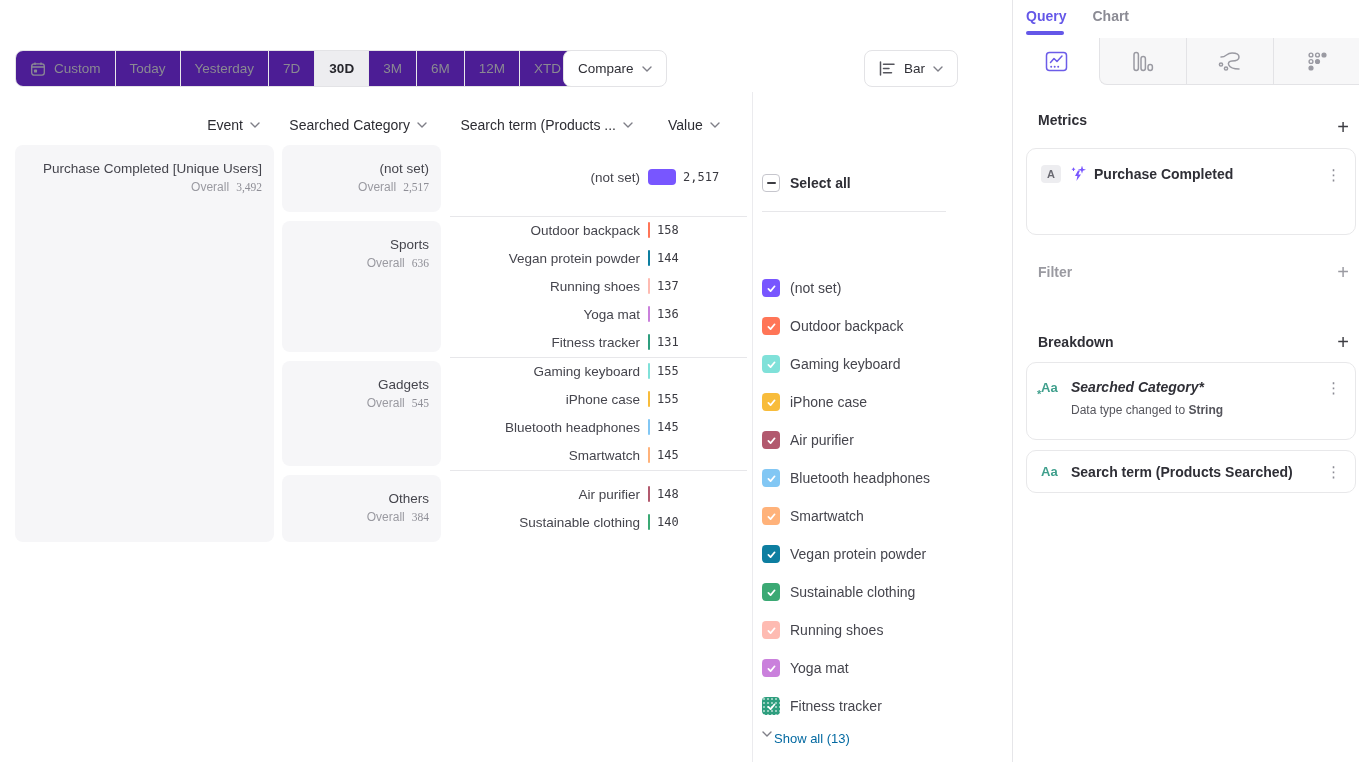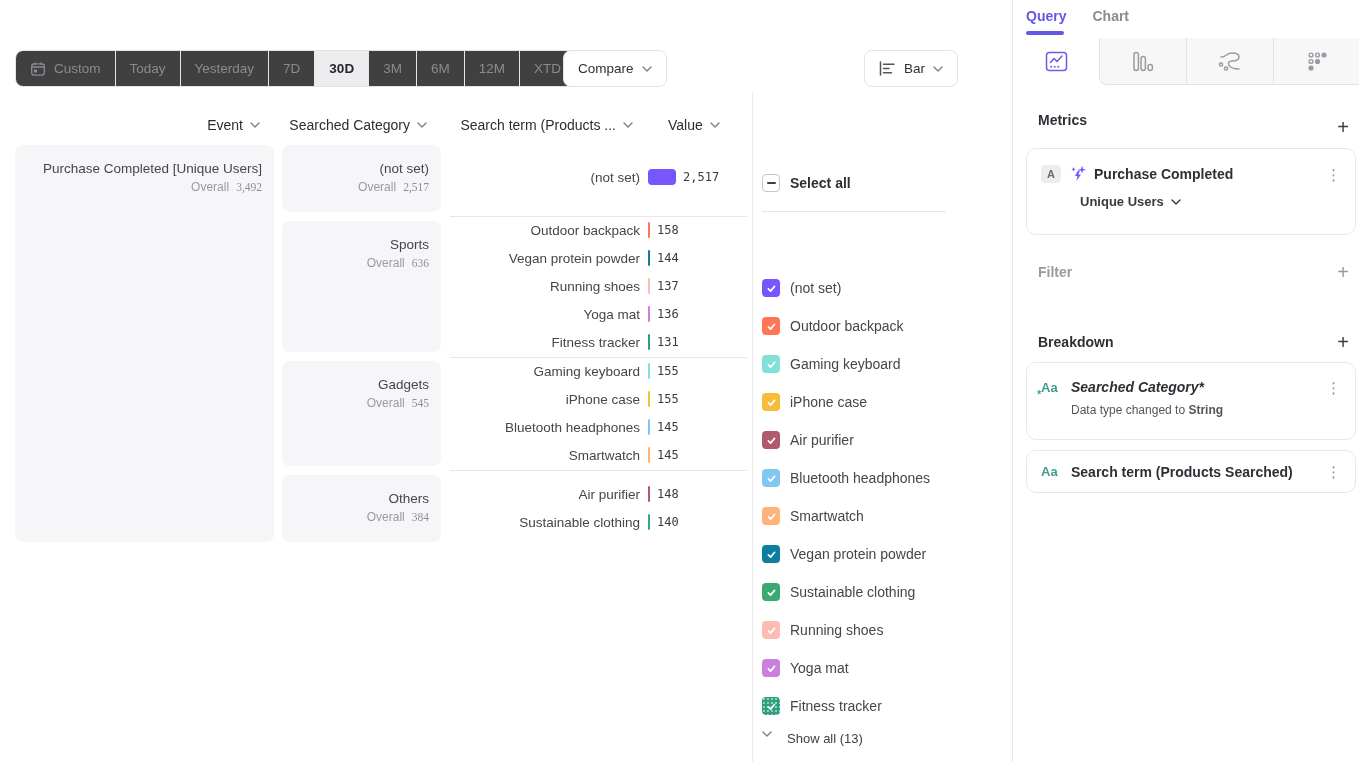--- a/index.html
+++ b/index.html
@@ -5,21 +5,21 @@
   html,body{margin:0;padding:0;background:#fff;}
   .screen{position:relative;width:1359px;height:762px;background:#fff;overflow:hidden;
           font-family:"Liberation Sans",sans-serif;color:#2f2f36;}
   .abs{position:absolute;}
   svg{display:block;}
 
   
   .datebar{left:15px;top:50px;height:35px;display:flex;align-items:stretch;
            border:1px solid #e3e3e6;border-radius:8px;overflow:hidden;background:#fff;}
   .seg{display:flex;align-items:center;gap:8px;padding:0 14px;font-size:13.5px;color:#8a8a92;
-       border-right:1px solid #e8e8eb;cursor:pointer;white-space:nowrap;background:#404040;}
+       border-right:1px solid #e8e8eb;cursor:pointer;white-space:nowrap;background:#4c1d95;}
   .seg:last-child{border-right:none;}
   .seg.sel{background:#ededf0;color:#26262c;font-weight:700;}
   .btn{height:35px;display:flex;align-items:center;gap:8px;padding:0 14px;border:1px solid #e3e3e6;
        border-radius:8px;font-size:13.5px;font-weight:500;color:#2f2f36;background:#fff;cursor:pointer;}
   .chev{color:#7f7f88;}
 
   
   .hcell{top:117px;display:flex;align-items:center;justify-content:flex-end;gap:7px;
          font-size:14px;font-weight:500;color:#2d2d33;cursor:pointer;white-space:nowrap;}
   .hcell.left{justify-content:flex-start;}
@@ -55,22 +55,22 @@
   .sa-dash{width:9px;height:2px;background:#3c3c42;border-radius:1px;}
   .sa-label{font-size:14px;font-weight:600;color:#2f2f36;}
   .fdivider{left:762px;top:211px;width:184px;height:1px;background:#e7e7ea;}
   .flabel{left:762px;top:228px;width:184px;font-size:12px;line-height:16px;color:#8b8b94;}
   .flist{left:762px;top:269px;width:240px;}
   .fitem{height:38px;display:flex;align-items:center;gap:10px;cursor:pointer;}
   .cbox{width:18px;height:18px;border-radius:4px;display:flex;align-items:center;justify-content:center;flex:none;}
   .cbox.dotted{background-image:radial-gradient(rgba(255,255,255,.5) 1px,transparent 1.2px);
                background-size:4px 4px;}
   .flabel2{font-size:14px;color:#45454d;}
-  .showall{left:762px;top:731px;display:flex;gap:15px;cursor:pointer;
-           font-size:13px;font-weight:500;color:#404040;}
+  .showall{left:762px;top:731px;display:flex;gap:2px;cursor:pointer;
+           font-size:13px;font-weight:500;color:#0369a1;}
 
   
   .sidebar{left:1012px;top:0;width:310px;height:762px;border-left:1px solid #e6e6e9;box-sizing:border-box;background:#fff;}
   .stabs{position:absolute;left:13px;top:8px;display:flex;gap:26px;}
   .stab{font-size:14px;font-weight:600;cursor:pointer;}
   .stab.active{color:#6457e8;}
   .stab.inactive{color:#8b8b94;}
   .tab-underline{position:absolute;left:13px;top:31px;width:38px;height:4px;border-radius:2px;background:#6457e8;}
   .iconstrip{position:absolute;left:0;top:38px;width:347px;height:47px;display:flex;}
   .itab{flex:1;display:flex;align-items:center;justify-content:center;cursor:pointer;box-sizing:border-box;
@@ -507,28 +507,20 @@
         <span class="abadge">A</span>
         <span>
             <svg width="17" height="17" viewBox="0 0 17 17" fill="none">
               <path d="M9 4.5L6 10h2.4l-1 5 4.6-6.5H9.4L11 4.5z" fill="#7856FF"></path>
               <path d="M4.5 2v2.4M3.3 3.2h2.4M13 1.5l.5 1.7 1.7.5-1.7.5-.5 1.7-.5-1.7-1.7-.5 1.7-.5z" stroke="#7856FF" stroke-width="1.1" stroke-linecap="round"></path>
             </svg>
           </span>
         <span class="cname">Purchase Completed</span>
         <span class="kebab">⋮</span>
       </div>
-      <div class="mrow2">
-        <span>Unique Users</span>
-        <span class="chev" style="color:#3a3a41;">
-            <svg width="10" height="6" viewBox="0 0 10 6">
-              <path d="M1 1l4 4 4-4" stroke="currentColor" stroke-width="1.4" fill="none" stroke-linecap="round" stroke-linejoin="round"></path>
-            </svg>
-          </span>
-      </div>
     </div>
 
     <div class="sheading muted" style="top:264px;">Filter</div>
     <div class="plus muted" style="top:262px;">+</div>
 
     <div class="sheading" style="top:334px;">Breakdown</div>
     <div class="plus" style="top:332px;">+</div>
 
     <div class="card" style="top:362px;height:78px;">
       <div class="crow" style="margin-top:16px;">

